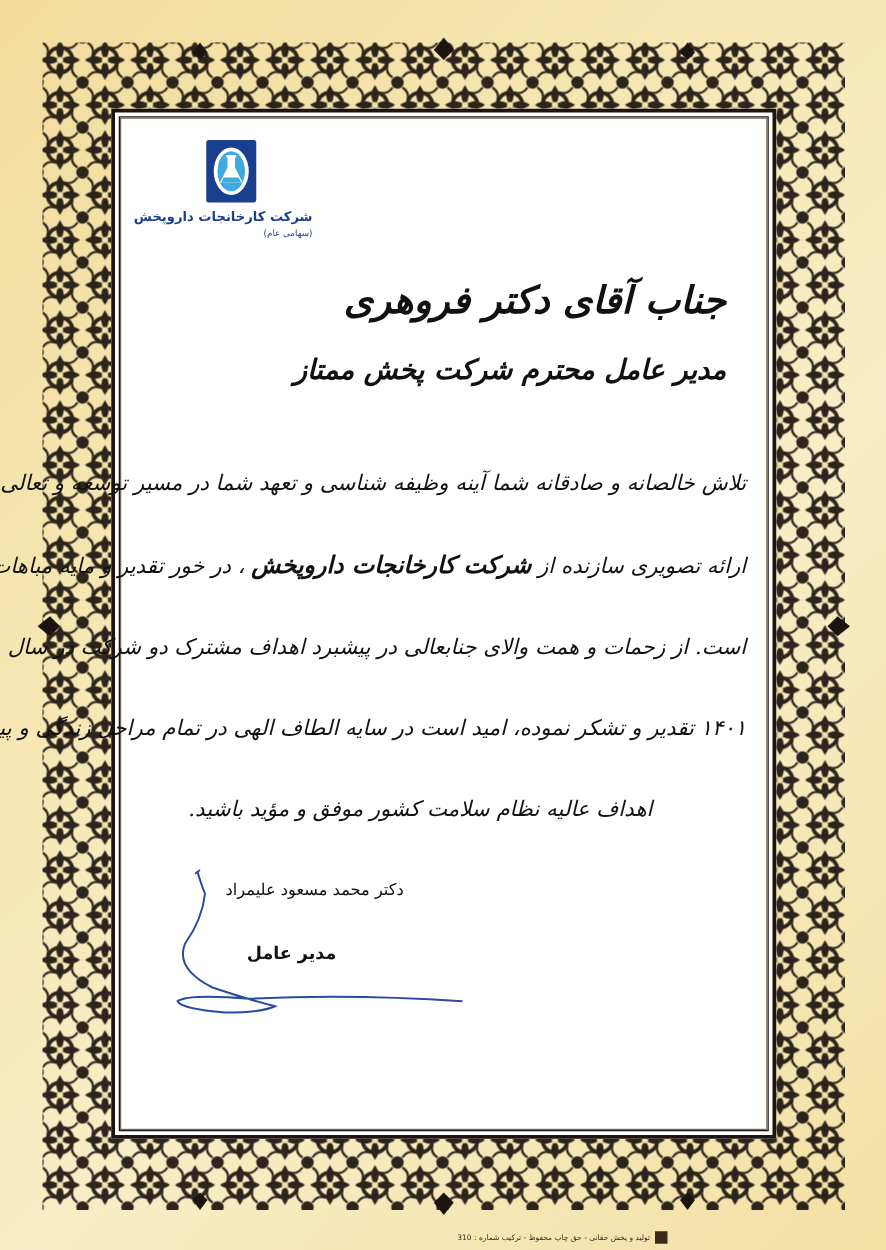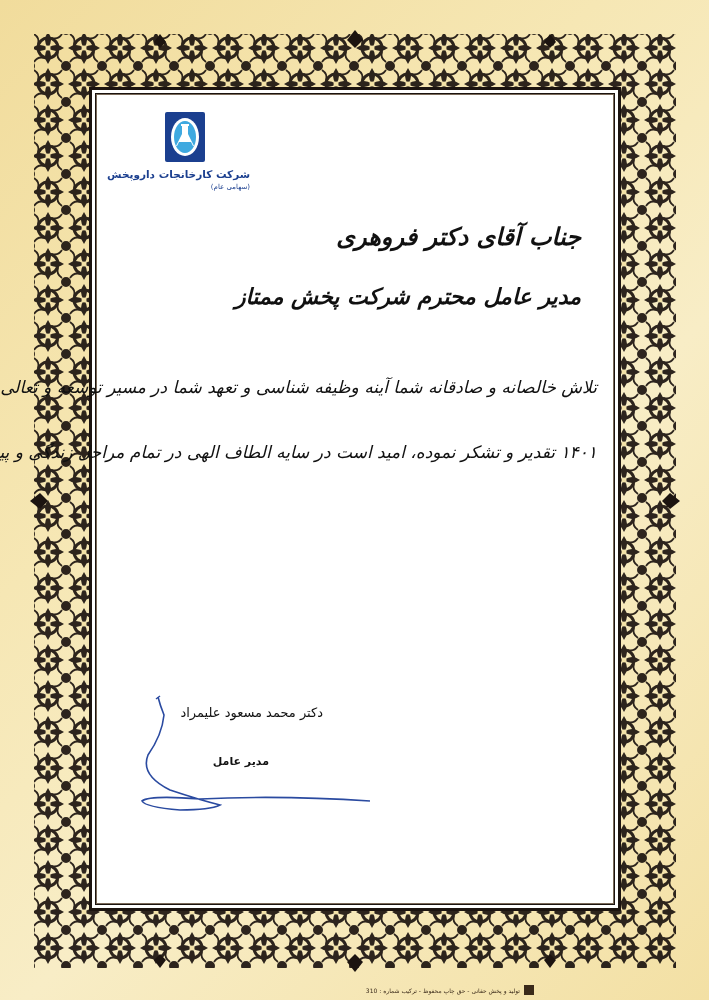--- a/index.html
+++ b/index.html
@@ -34,39 +34,39 @@
   .logo-name {
     direction: rtl; font-family: "DejaVu Sans", sans-serif; font-weight: bold;
     font-size: 10.5px; color: #1b3f8f; margin-top: 6px; white-space: nowrap;
   }
   .logo-sub {
     direction: rtl; font-family: "DejaVu Sans", sans-serif; font-size: 7px;
     color: #1b3f8f; margin-top: 3px; text-align: right;
   }
   .rtl { direction: rtl; text-align: right; position: absolute; color: #111; }
   .salutation {
-    right: 128px; top: 222px; font-size: 24px; font-weight: bold; font-style: italic;
+    right: 128px; top: 222px; font-size: 30px; font-weight: bold; font-style: italic;
   }
   .title-line {
     right: 128px; top: 283px; font-size: 22px; font-weight: bold; font-style: italic;
   }
   .body-text {
     right: 112px; top: 355px; width: 490px;
     font-size: 17px; font-style: italic; line-height: 65px;
   }
   .body-text p { margin: 0; white-space: nowrap; text-align: justify; text-align-last: justify; }
   .body-text p.last { text-align-last: right; text-align: right; padding-right: 0; }
   .body-text b { font-size: 19px; }
   .sig-name {
     right: 386px; top: 705px; font-family: "DejaVu Sans", sans-serif;
     font-weight: normal; font-size: 13px;
   }
   .sig-title {
     right: 440px; top: 755px; font-family: "DejaVu Sans", sans-serif;
-    font-weight: bold; font-size: 11px; margin-left: 20px;
+    font-weight: bold; font-size: 14px; margin-left: 20px;
   }
   .signature { position: absolute; left: 140px; top: 695px; width: 240px; height: 120px; }
   .footer-note {
     position: absolute; right: 175px; top: 985px; direction: rtl;
     font-family: "DejaVu Sans", sans-serif; font-size: 6px; color: #3a2a1a;
     display: flex; align-items: center; gap: 4px;
   }
   .footer-mark { width: 10px; height: 10px; background: #3a2a1a; display: inline-block; }
 </style>
 </head>
@@ -124,21 +124,28 @@
   </div>
   <div class="logo-name">شرکت کارخانجات داروپخش</div>
   <div class="logo-sub">(سهامی عام)</div>
 </div>
 
 <div class="rtl salutation">جناب آقای دکتر فروهری</div>
 <div class="rtl title-line">مدیر عامل محترم شرکت پخش ممتاز</div>
 
 <div class="rtl body-text">
   <p>تلاش خالصانه و صادقانه شما آینه وظیفه شناسی و تعهد شما در مسیر توسعه و تعالی سازمان و</p>
+  <p>
+    <span>ارائه تصویری سازنده از</span>
+    <b>شرکت کارخانجات داروپخش</b>
+    <span>، در خور تقدیر و مایه مباهات</span>
+  </p>
+  <p>است. از زحمات و همت والای جنابعالی در پیشبرد اهداف مشترک دو شرکت در سال</p>
   <p>۱۴۰۱ تقدیر و تشکر نموده، امید است در سایه الطاف الهی در تمام مراحل زندگی و پیشبرد</p>
+  <p class="last" style="padding-right:75px;">اهداف عالیه نظام سلامت کشور موفق و مؤید باشید.</p>
 </div>
 
 <svg class="signature" viewBox="0 0 240 120">
   <path d="M18 2 Q20 10 24 20 Q22 40 8 60 Q0 80 30 95 Q60 105 80 110 Q70 115 40 115 Q5 112 2 106 Q10 100 60 104 Q140 100 230 106" fill="none" stroke="#2a4aa0" stroke-width="1.6"></path>
   <path d="M16 4 l4 -3" fill="none" stroke="#2a4aa0" stroke-width="1.4"></path>
 </svg>
 
 <div class="rtl sig-name">دکتر محمد مسعود علیمراد</div>
 <div class="rtl sig-title">مدیر عامل</div>
 

